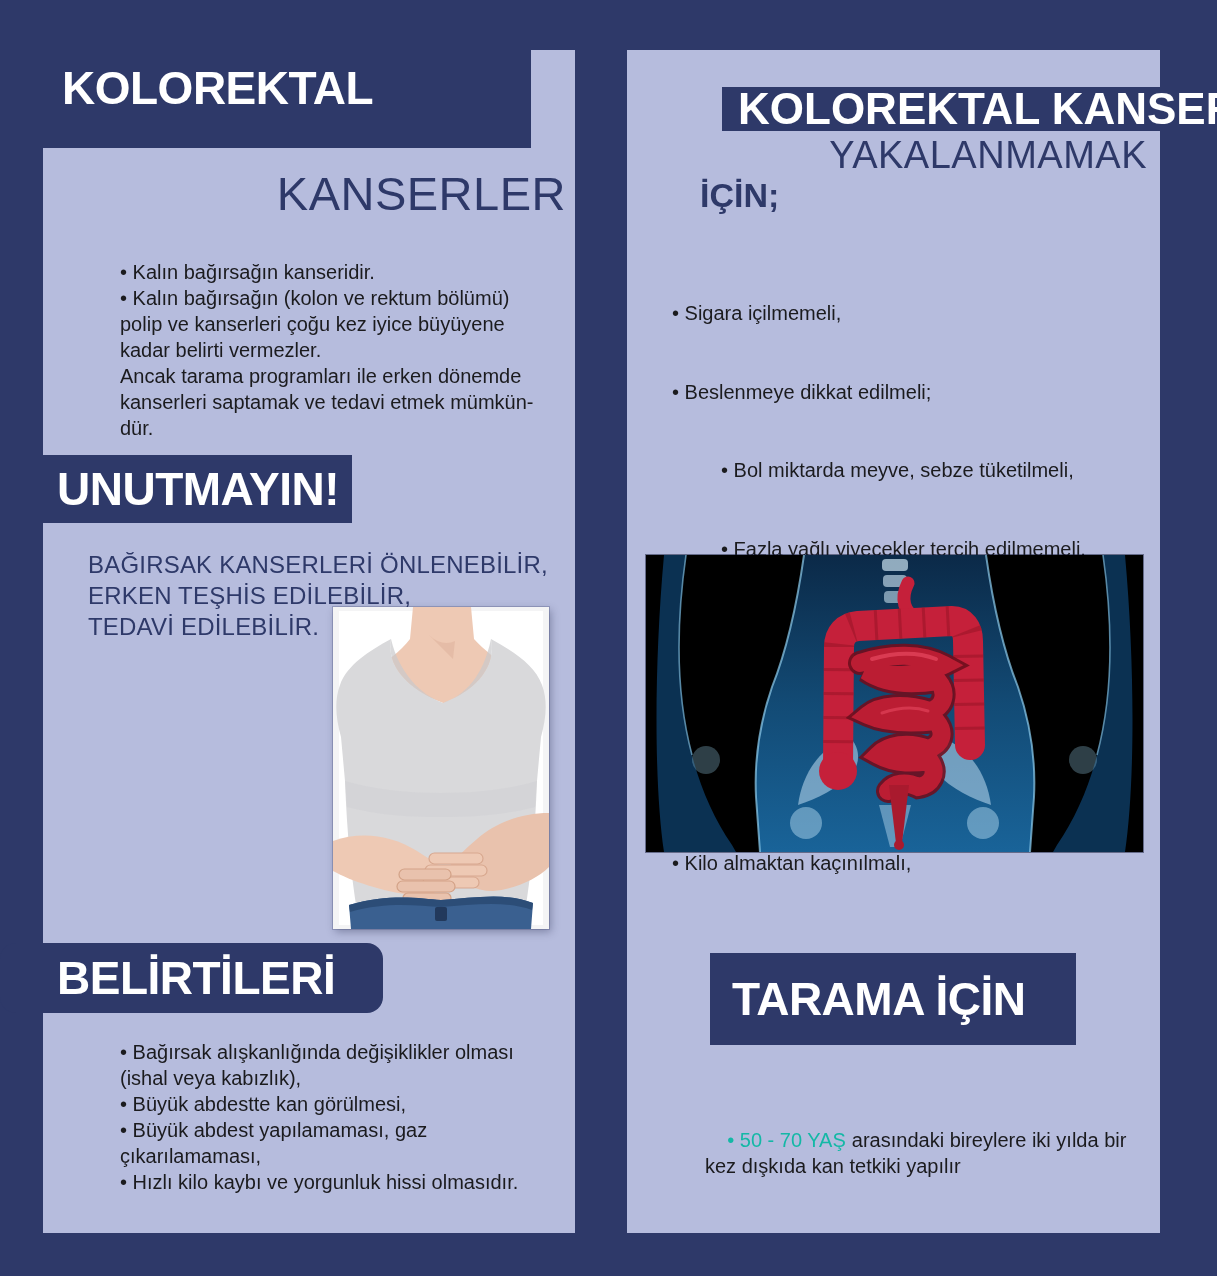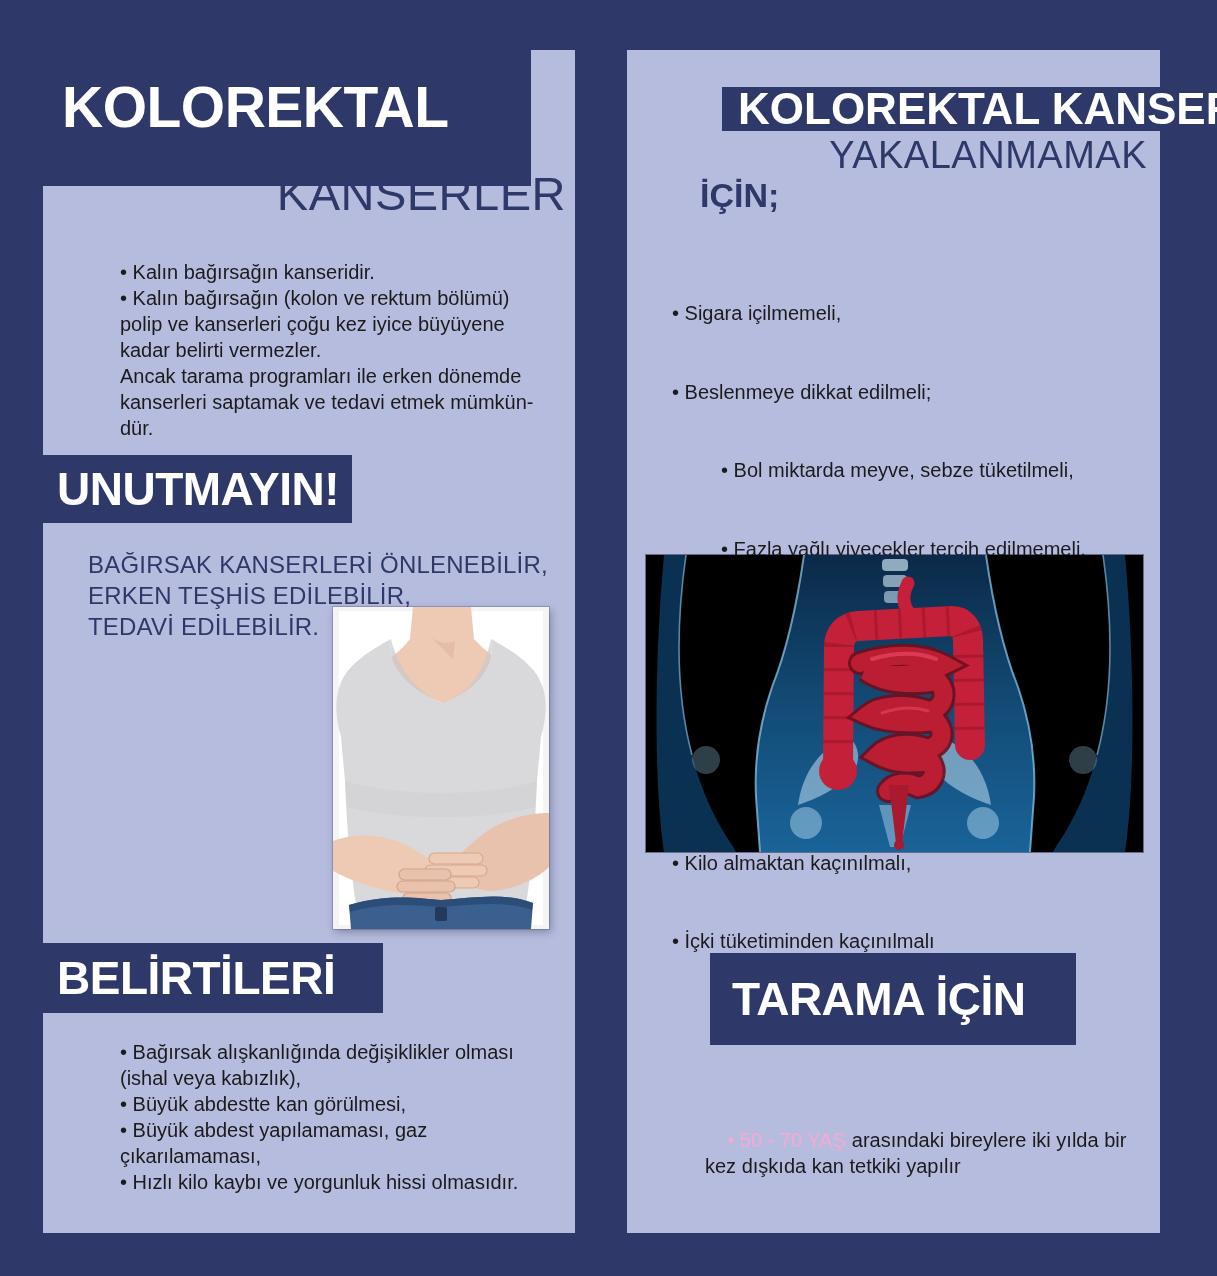--- a/index.html
+++ b/index.html
@@ -13,41 +13,41 @@
   .banner{
     background:#2e3969;color:#ffffff;font-weight:bold;
     display:flex;align-items:center;box-sizing:border-box;
     white-space:pre;letter-spacing:-0.5px;
   }
   .navy-text{color:#2e3969;}
   .body-text{
     font-size:20px;line-height:26px;color:#1b1b1e;white-space:pre;
   }
   
-  #banner-kolorektal{left:0;top:0;width:531px;height:186px;font-size:57px;padding-left:62px;padding-top:28px;}
+  #banner-kolorektal{left:0;top:0;width:531px;height:148px;font-size:46px;padding-left:62px;padding-top:28px;}
   #kanserler{left:120px;top:166px;width:446px;text-align:right;font-size:47px;font-weight:normal;letter-spacing:0.5px;}
   #intro{left:120px;top:247px;margin-top:12px;}
   #banner-unutmayin{left:0;top:455px;width:352px;height:68px;font-size:46px;padding-left:57px;}
   #remember{left:88px;top:549px;font-size:24px;line-height:31px;white-space:pre;font-weight:500;letter-spacing:0.2px;}
   #photo{left:333px;top:607px;width:216px;height:322px;box-shadow:0 0 0 1px rgba(46,57,105,0.25),2px 3px 8px rgba(30,35,70,0.35);}
-  #banner-belirtileri{left:0;top:943px;width:383px;height:70px;font-size:46px;padding-left:57px;}
+  #banner-belirtileri{left:0;top:943px;width:383px;height:70px;font-size:46px;padding-left:57px;border-radius:16px;}
   #symptoms{left:120px;top:1039px;}
   
   #banner-kansere{left:722px;top:87px;width:438px;height:44px;font-size:44px;padding-left:16px;letter-spacing:0;}
   #yakalanmamak{left:700px;top:134px;width:447px;text-align:right;font-size:38px;font-weight:400;letter-spacing:0.5px;}
   #icin{left:700px;top:176px;width:447px;text-align:left;font-size:34px;font-weight:bold;}
   #prevention{left:672px;top:248px;}
   #prevention .line{line-height:26.5px;}
   #prevention .ind{padding-left:49px;}
   #prevention .ind2{padding-left:57px;}
   #xray{left:646px;top:555px;width:497px;height:297px;box-shadow:0 0 0 1px rgba(20,25,55,0.5);}
   #banner-tarama{left:710px;top:953px;width:366px;height:92px;font-size:46px;padding-left:22px;}
   #screening{left:705px;top:1049px;}
   .screen-item{margin-bottom:26px;}
-  .hl{color:#f9a8d4;white-space:pre;}
+  .hl{color:#14b8a6;white-space:pre;}
   .rest{white-space:pre;margin-left:6px;}
   svg{display:block;}
 </style>
 </head>
 <body>
 
 <div class="abs panel" id="p-left" style="left:43px;top:50px;width:532px;height:1183px;"></div>
 <div class="abs panel" id="p-right" style="left:627px;top:50px;width:533px;height:1183px;"></div>
 
 <div class="abs banner" id="banner-kolorektal">
@@ -142,21 +142,20 @@
 
 <div class="abs body-text" id="prevention">
   <div class="line">• Sigara içilmemeli,</div>
   <div class="line">• Beslenmeye dikkat edilmeli;</div>
   <div class="line ind">• Bol miktarda meyve, sebze tüketilmeli,</div>
   <div class="line ind">• Fazla yağlı yiyecekler tercih edilmemeli,</div>
   <div class="line ind">• Kızarmış, yanmış, ızgarada pişirilmiş</div>
   <div class="line ind2">etlerin sık tüketiminden kaçınılmalı,</div>
   <div class="line">• Fiziksel olarak aktif olunmalı,</div>
   <div class="line">• Kilo almaktan kaçınılmalı,</div>
-  <div class="line">• İçki tüketiminden kaçınılmalı</div>
 </div>
 
 <div class="abs" id="xray">
   <svg width="497" height="297" viewBox="0 0 497 297">
     <defs>
       <linearGradient id="gBody" x1="0" y1="0" x2="0" y2="1">
         <stop offset="0" stop-color="#0c2d4e"></stop>
         <stop offset="0.5" stop-color="#14517f"></stop>
         <stop offset="1" stop-color="#1b6ca6"></stop>
       </linearGradient>

